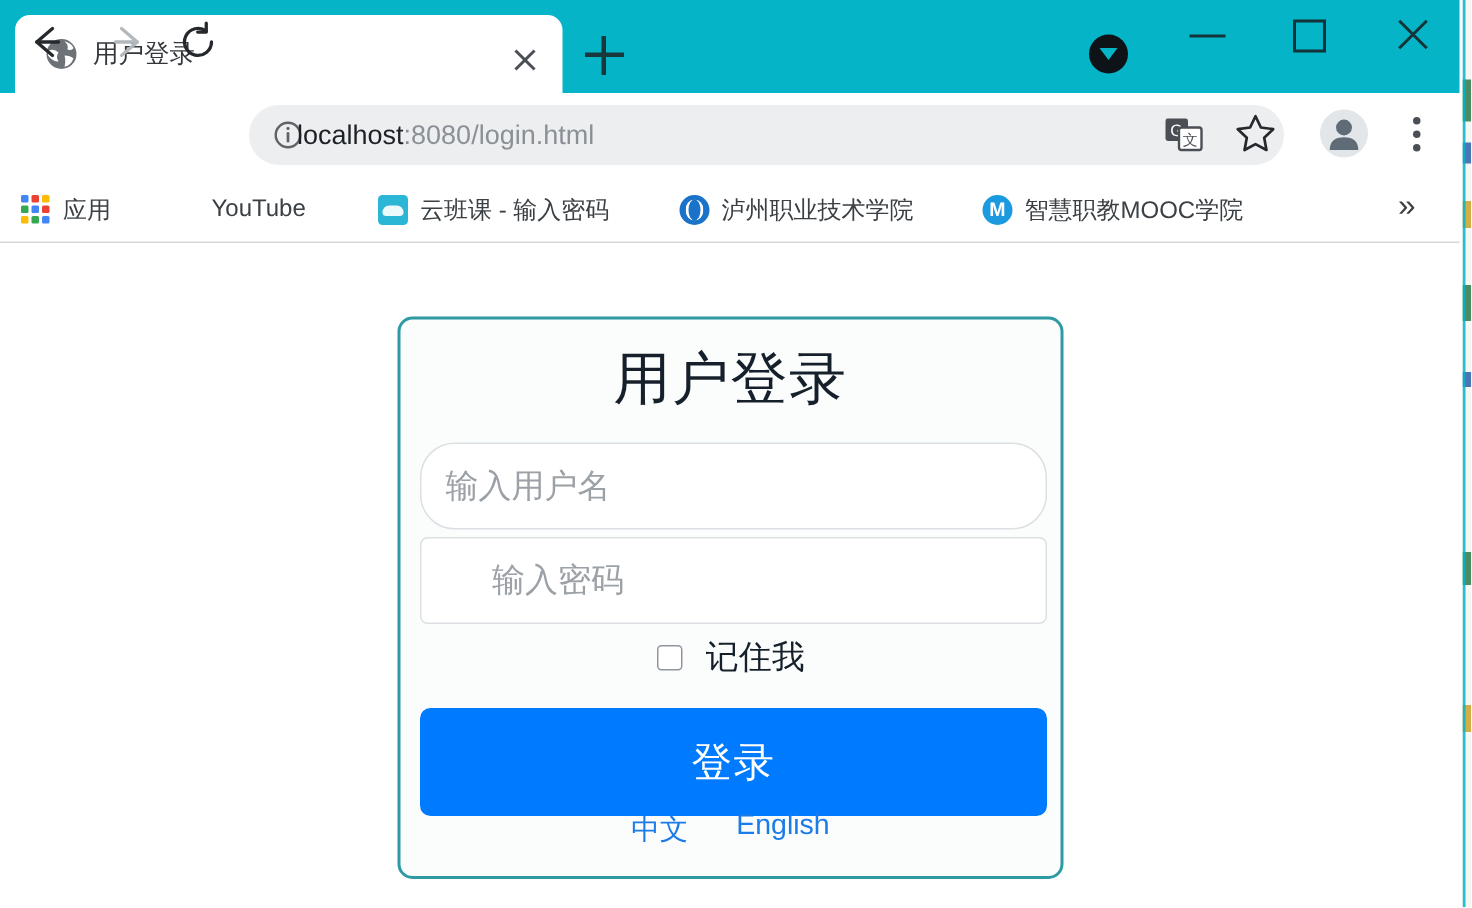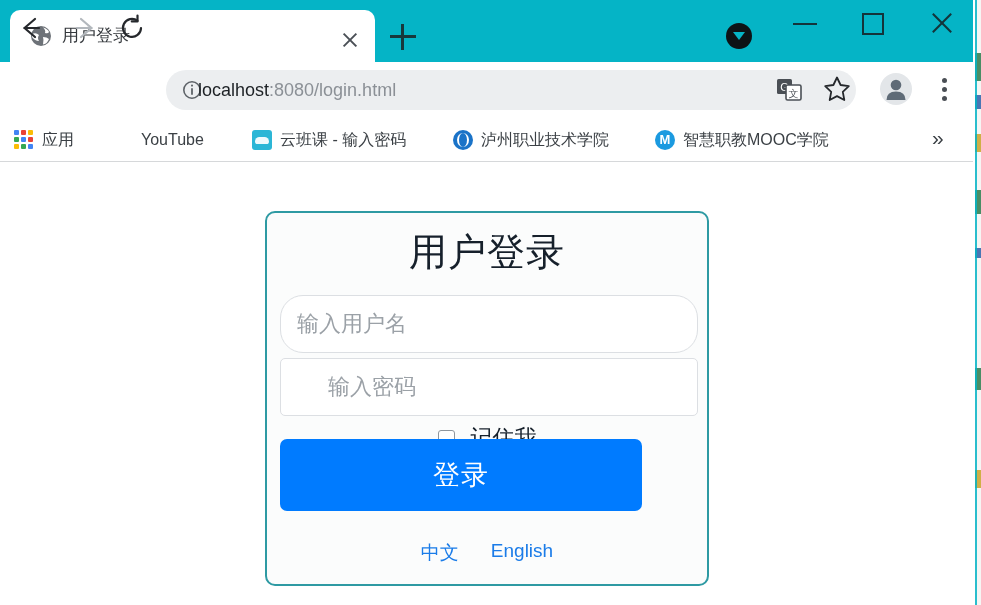--- a/index.html
+++ b/index.html
@@ -435,22 +435,22 @@
     box-sizing: border-box;
   }
   .remember-label {
     font-size: 22px;
     color: #16202b;
   }
 
   .login-button {
     position: absolute;
     left: 13px;
-    top: 226px;
-    width: 362px;
+    top: 259px;
+    width: 418px;
     height: 72px;
     background: #007bff;
     border: none;
     border-radius: 7px;
     color: #ffffff;
     font-size: 27px;
     font-family: "Liberation Sans", "DejaVu Sans", sans-serif;
     cursor: pointer;
     letter-spacing: 1px;
   }

